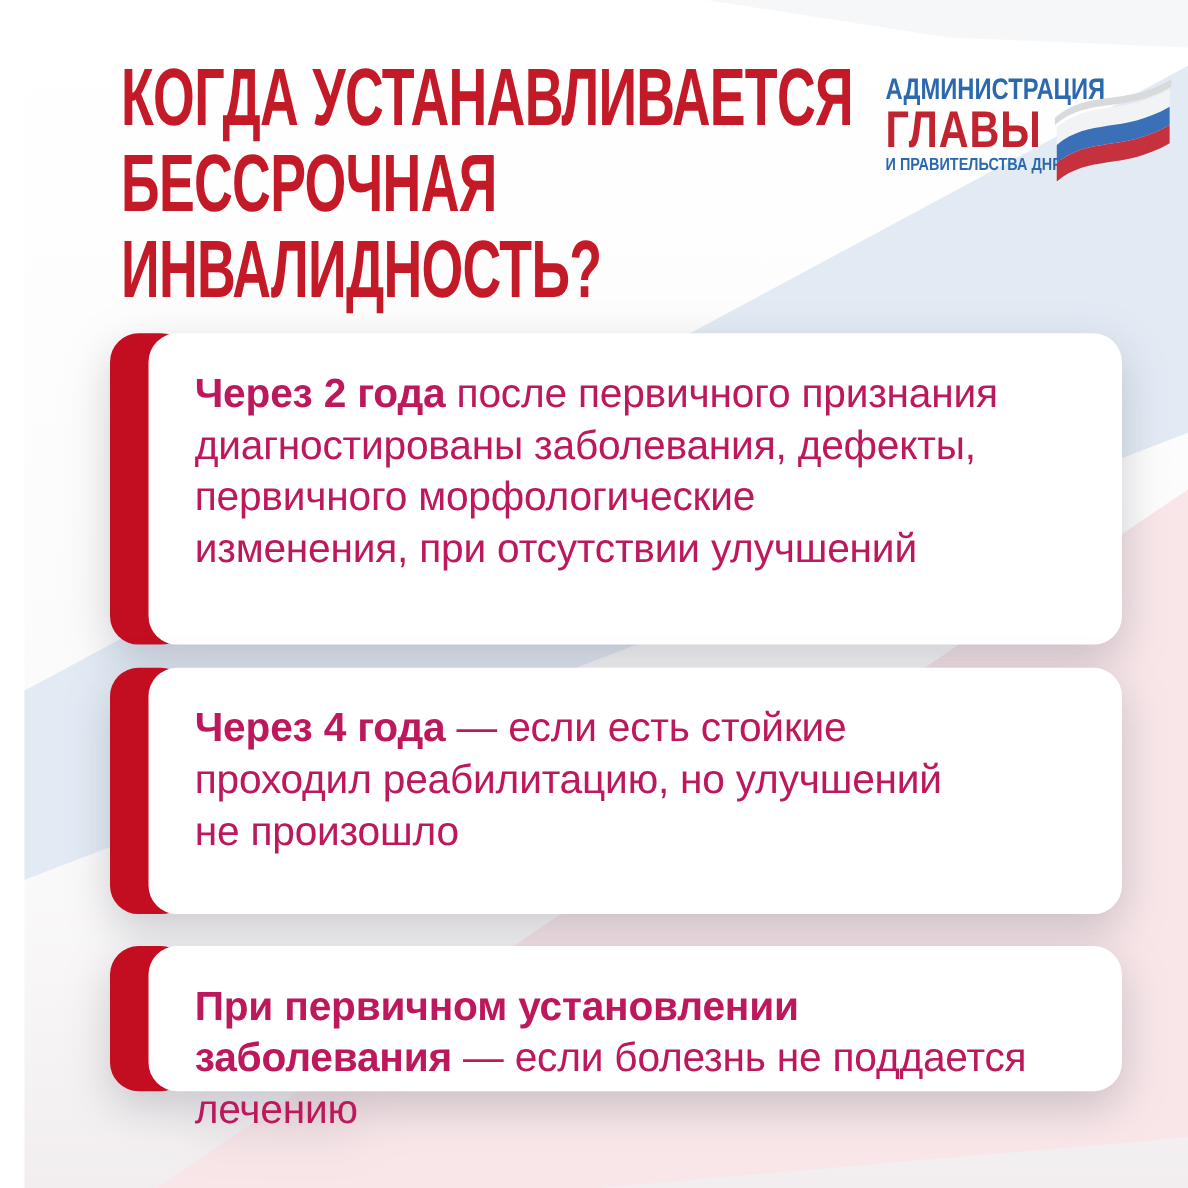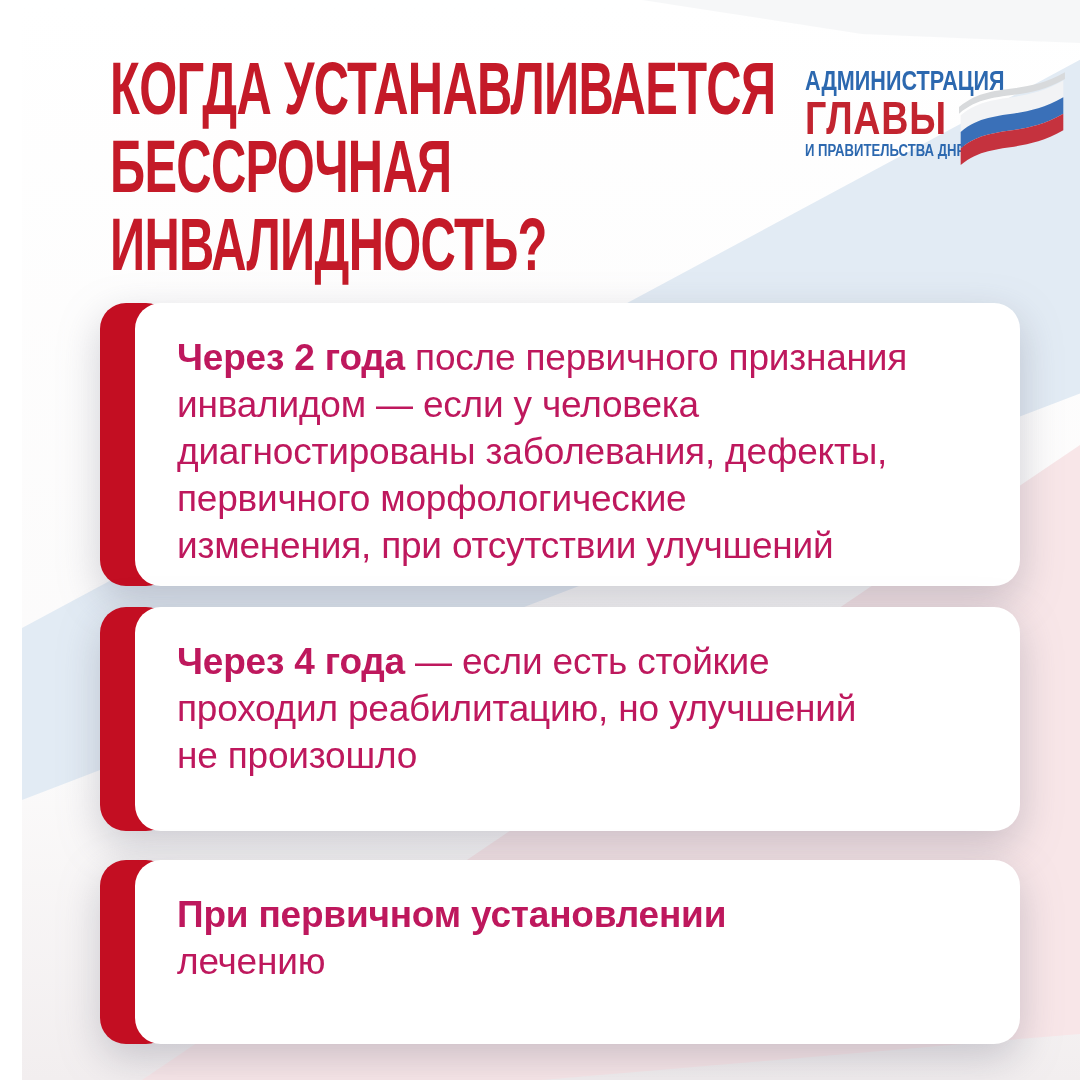--- a/index.html
+++ b/index.html
@@ -25,21 +25,21 @@
     transform:scaleX(.80);transform-origin:left center;white-space:nowrap;letter-spacing:1px;}
   .logo-l3{display:block;font-weight:700;font-size:16px;line-height:18px;margin-top:1px;
     transform:scaleX(.82);transform-origin:left center;white-space:nowrap;}
   .flag{position:absolute;left:148px;top:2px;}
 
   
   .cards{position:absolute;left:78px;top:303px;width:920px;z-index:2;}
   .card{position:relative;filter:drop-shadow(0 14px 20px rgba(100,100,118,.30));}
   .card-1{height:283px;margin-bottom:21px;}
   .card-2{height:224px;margin-bottom:29px;}
-  .card-3{height:184px;}
+  .card-3{height:132px;}
   .accent{position:absolute;left:0;top:0;bottom:0;width:72px;border-radius:26px;}
   .card-body{
     position:absolute;left:35px;top:0;right:0;bottom:0;background:#ffffff;
     border-radius:26px;padding:31px 36px 0 42px;box-sizing:border-box;
   }
   .card-text{color:#be185d;font-size:37px;}
   .card-text .line{white-space:nowrap;line-height:47px;letter-spacing:-0.2px;}
   .card-text .b{font-weight:700;}
 </style>
 </head>
@@ -79,21 +79,20 @@
     </svg>
   </div>
 
   <main class="cards">
 
     <section class="card card-1">
       <div class="accent" style="background: rgb(195, 14, 34);"></div>
       <div class="card-body">
         <div class="card-text">
             <div class="line"><span class="b">Через 2 года</span><span> после первичного признания</span></div>
-            <div class="line"><span>инвалидом — если у человека</span></div>
             <div class="line"><span>диагностированы заболевания, дефекты,</span></div>
             <div class="line"><span>первичного морфологические</span></div>
             <div class="line"><span>изменения, при отсутствии улучшений</span></div>
           </div>
       </div>
     </section>
 
     <section class="card card-2">
       <div class="accent" style="background: rgb(195, 14, 34);"></div>
       <div class="card-body">
@@ -103,19 +102,20 @@
             <div class="line"><span>не произошло</span></div>
           </div>
       </div>
     </section>
 
     <section class="card card-3">
       <div class="accent" style="background: rgb(195, 14, 34);"></div>
       <div class="card-body">
         <div class="card-text">
             <div class="line"><span class="b">При первичном установлении</span></div>
+            <div class="line"><span class="b">заболевания</span><span> — если болезнь не поддается</span></div>
             <div class="line"><span>лечению</span></div>
           </div>
       </div>
     </section>
 
   </main>
 </div>
 
 </body></html>

